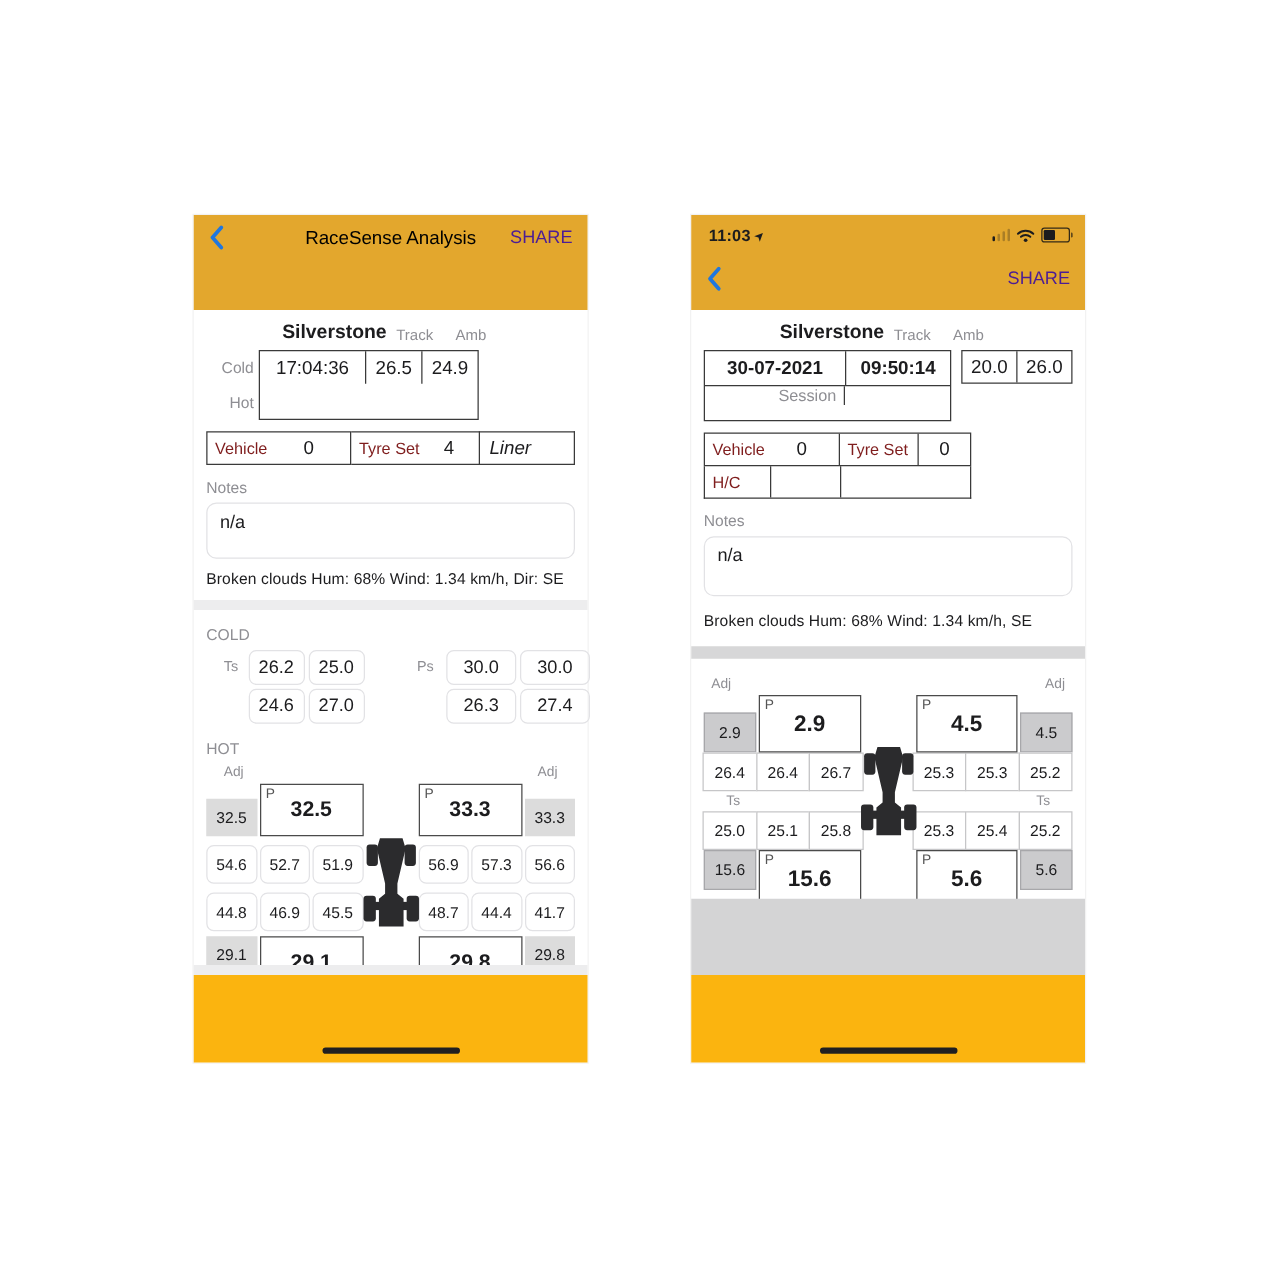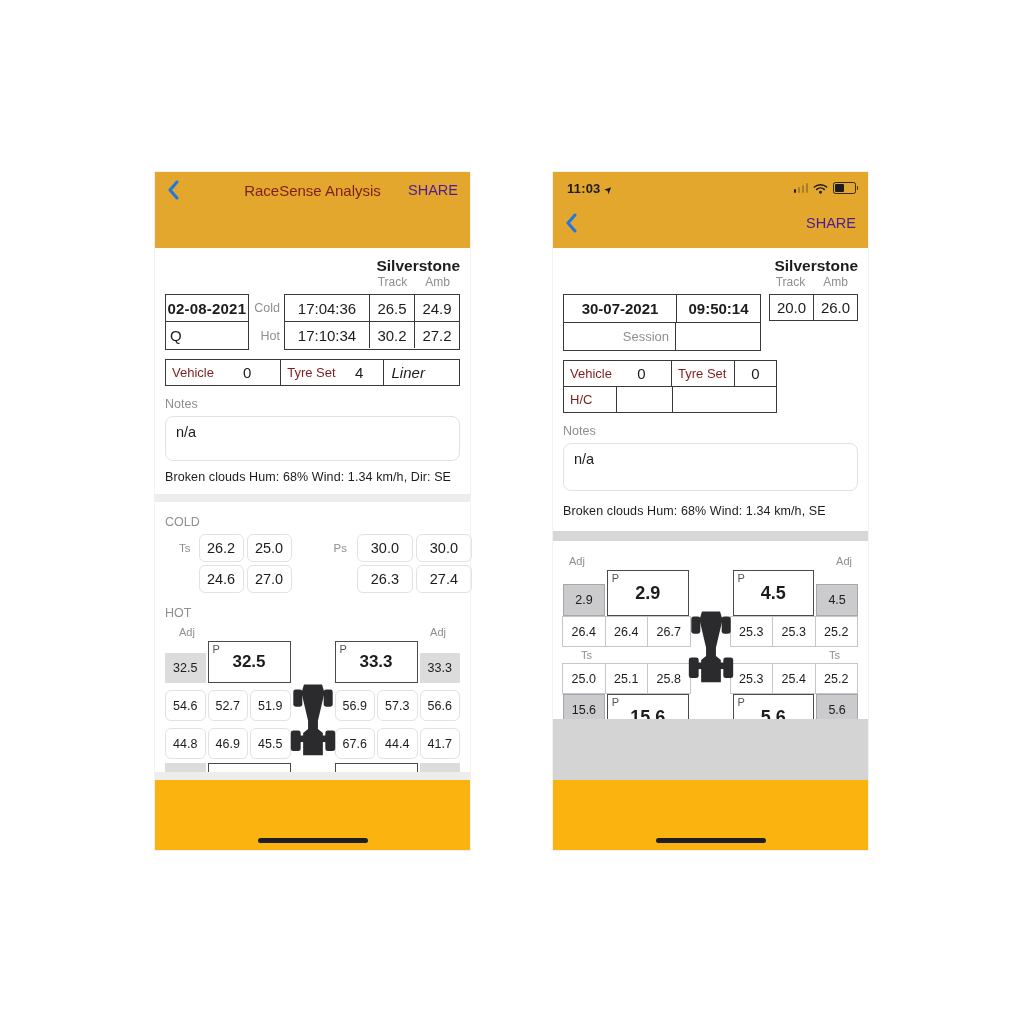--- a/index.html
+++ b/index.html
@@ -23,26 +23,26 @@
   .sig i:nth-child(1){height:4px;background:#1c1c1e;}
   .sig i:nth-child(2){height:6px;}
   .sig i:nth-child(3){height:8px;}
   .sig i:nth-child(4){height:10px;}
   .wifi svg{display:block;}
   .batt{position:relative;width:21px;height:10px;border:1px solid rgba(20,20,20,.85);border-radius:2.5px;}
   .batt::after{content:"";position:absolute;right:-3px;top:2.5px;width:1.5px;height:4px;background:rgba(20,20,20,.85);border-radius:0 1px 1px 0;}
   .batt i{position:absolute;left:1px;top:1px;bottom:1px;width:45%;background:#1c1c1e;border-radius:1px;}
   .navbar{display:flex;align-items:center;height:36px;padding:0 12px;position:relative;}
   .chev{display:flex;align-items:center;cursor:pointer;}
-  .nav-title{position:absolute;left:0;right:0;text-align:center;color:#7f1d1d;font-size:15px;}
+  .nav-title{position:absolute;left:0;right:0;text-align:center;color:#000000;font-size:15px;}
   .share{margin-left:auto;color:#4c1d95;font-size:14.5px;cursor:pointer;}
 
   
   .content{padding:0 10px;}
-  .venue-row{display:flex;justify-content:center;align-items:flex-end;margin-top:9px;flex-direction:column;}
+  .venue-row{display:flex;justify-content:center;align-items:flex-end;margin-top:9px;}
   .venue{font-size:15.5px;font-weight:bold;}
   .ta-labels{display:flex;color:#8e8e93;font-size:12px;}
   .ta-labels span{width:45px;text-align:center;}
   .gray-lbl{color:#8e8e93;font-size:12.5px;}
 
   
   .sess-row{display:flex;margin-top:5px;}
   .dateq-box{width:97px;border:1.5px solid #3a3a3a;}
   .dateq-box .r1{height:26px;display:flex;align-items:center;justify-content:center;font-weight:bold;font-size:15px;letter-spacing:.2px;}
   .dateq-box .r2{height:26px;display:flex;align-items:center;padding-left:4px;font-size:15px;border-top:1.5px solid #3a3a3a;}
@@ -52,21 +52,21 @@
   .times-tbl .row{display:flex;height:26px;}
   .times-tbl .row + .row{border-top:1.5px solid #3a3a3a;}
   .times-tbl .c{display:flex;align-items:center;justify-content:center;font-size:15px;}
   .times-tbl .c.time{width:84px;}
   .times-tbl .c.temp{width:44px;border-left:1.5px solid #3a3a3a;}
 
   
   .sess-row-r{display:flex;justify-content:space-between;margin-top:5px;}
   .sess-tbl{border:1.5px solid #3a3a3a;width:196px;}
   .sess-tbl .row{display:flex;height:27px;}
-  .sess-tbl .row + .row{border-top:1.5px solid #3a3a3a;}
+  .sess-tbl .row + .row{border-top:1.5px solid #3a3a3a;flex-direction:column;}
   .sess-tbl .cd{width:112px;border-right:1.5px solid #3a3a3a;display:flex;align-items:center;justify-content:center;font-weight:bold;font-size:15px;}
   .sess-tbl .ct{flex:1;display:flex;align-items:center;justify-content:center;font-weight:bold;font-size:15px;}
   .sess-tbl .cs{width:112px;border-right:1.5px solid #3a3a3a;display:flex;align-items:center;justify-content:flex-end;padding-right:6px;box-sizing:border-box;color:#8e8e93;font-size:13px;}
   .ta-box{display:flex;border:1.5px solid #3a3a3a;height:25px;align-self:flex-start;}
   .ta-box .c{width:43px;display:flex;align-items:center;justify-content:center;font-size:15px;}
   .ta-box .c + .c{border-left:1.5px solid #3a3a3a;}
 
   
   .veh-tbl{display:flex;margin-top:9px;}
   .veh-tbl .cell{border:1.5px solid #3a3a3a;height:25px;display:flex;align-items:center;box-sizing:content-box;}
@@ -147,38 +147,29 @@
     <div class="content">
       <div class="venue-row">
         <span class="venue">Silverstone</span>
         <span class="ta-labels">
           <span>Track</span>
           <span>Amb</span>
         </span>
       </div>
 
       <div class="sess-row">
-        <div class="dateq-box">
-          <div class="r1">02-08-2021</div>
-          <div class="r2">Q</div>
-        </div>
         <div class="coldhot-col">
           <span class="gray-lbl">Cold</span>
           <span class="gray-lbl">Hot</span>
         </div>
         <div class="times-tbl">
           <div class="row">
             <div class="c time">17:04:36</div>
             <div class="c temp">26.5</div>
             <div class="c temp">24.9</div>
-          </div>
-          <div class="row">
-            <div class="c time">17:10:34</div>
-            <div class="c temp">30.2</div>
-            <div class="c temp">27.2</div>
           </div>
         </div>
       </div>
 
       <div class="veh-tbl">
         <div class="cell" style="width:115px">
           <span class="veh-lbl">Vehicle</span>
           <span class="veh-val">0</span>
         </div>
         <div class="cell" style="width:102px">
@@ -240,21 +231,21 @@
           <div class="car-col"></div>
           <div class="tc">56.9</div>
           <div class="tc">57.3</div>
           <div class="tc">56.6</div>
         </div>
         <div class="t-row temps">
           <div class="tc">44.8</div>
           <div class="tc">46.9</div>
           <div class="tc">45.5</div>
           <div class="car-col"></div>
-          <div class="tc">67.6</div>
+          <div class="tc">48.7</div>
           <div class="tc">44.4</div>
           <div class="tc">41.7</div>
         </div>
         <div class="t-row" style="margin-top:4px;align-items:flex-start;">
           <div class="gray-box">29.1</div>
           <div class="p-box p-btm">
             <span class="pl">P</span>
             <span class="pv">29.1</span>
           </div>
           <div class="car-col"></div>

